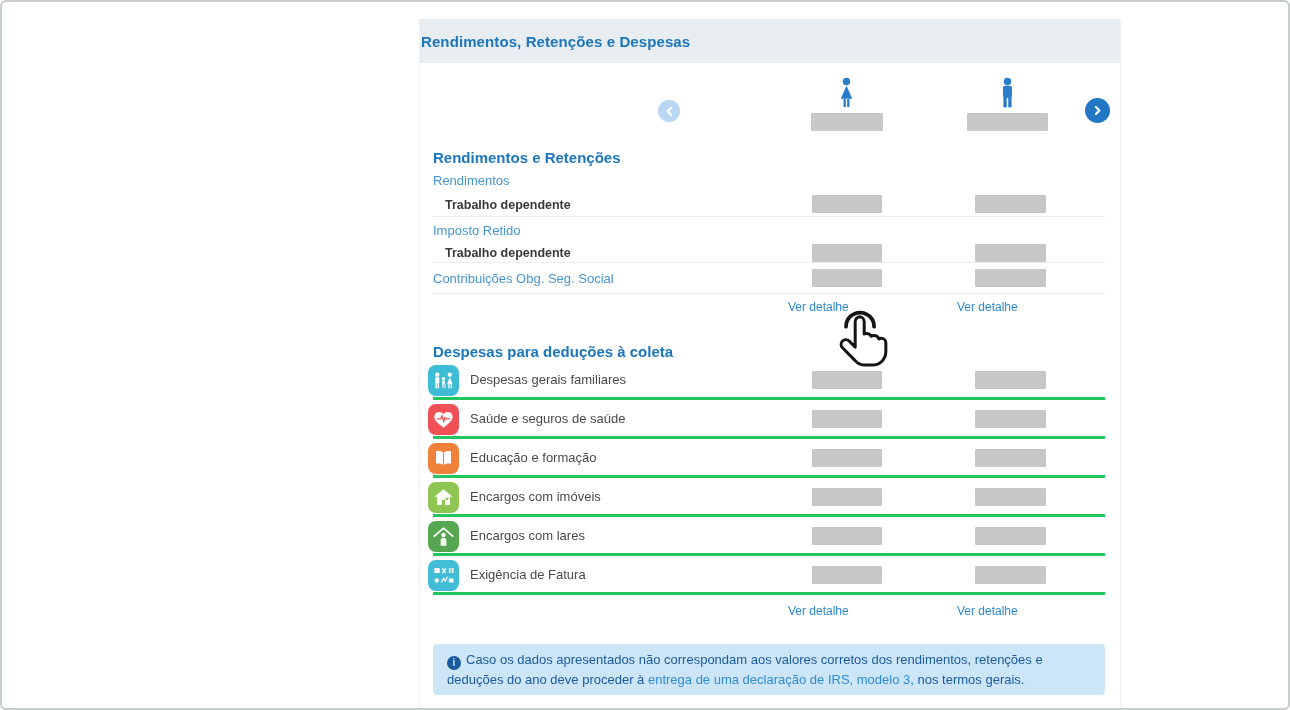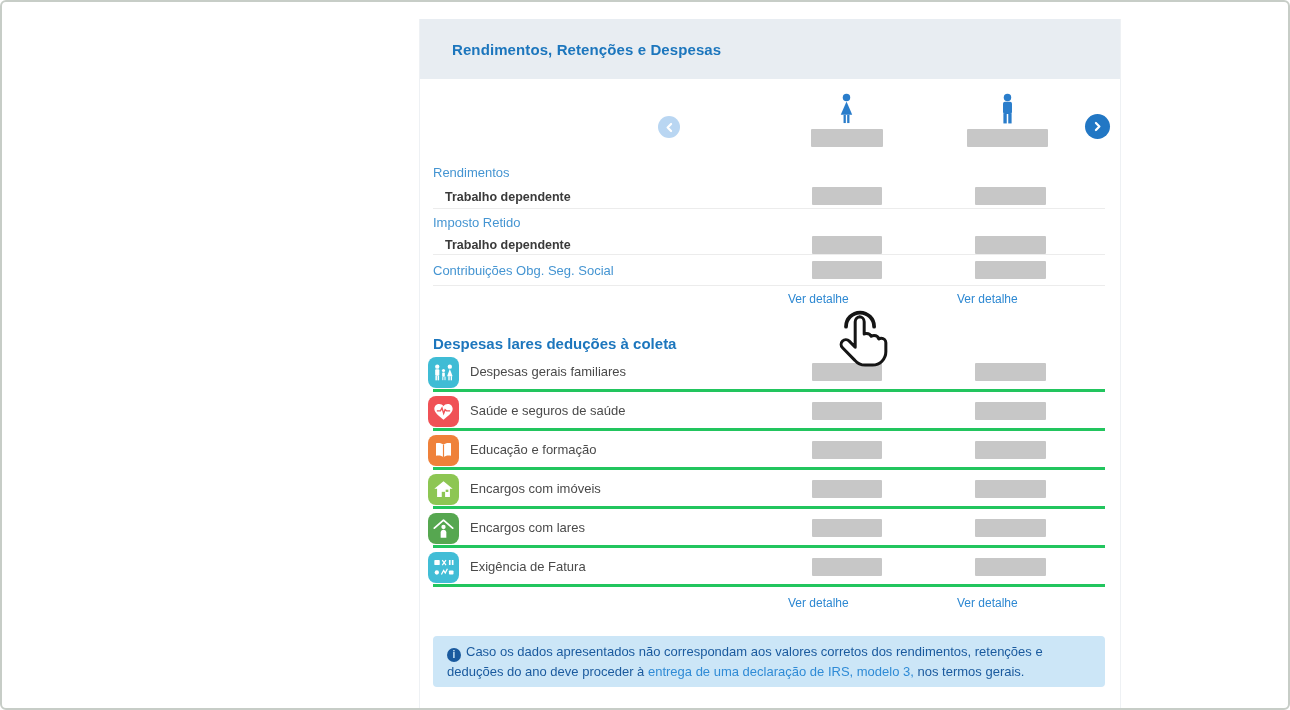--- a/index.html
+++ b/index.html
@@ -5,21 +5,21 @@
   * { margin:0; padding:0; box-sizing:border-box; }
   html,body { background:#ffffff; }
   body { font-family:"Liberation Sans", sans-serif; }
 
   #screen { position:relative; width:1290px; height:710px; background:#fff;
             border:2px solid #c7cdc7; border-radius:6px; overflow:hidden; }
 
   .panel { position:absolute; left:417px; top:17px; width:702px; bottom:0;
            background:#fff; border-left:1px solid #eef1f4; border-right:1px solid #eef1f4; }
 
-  .panel-header { height:60px; background:#e8edf2; display:flex; align-items:center; padding:0 32px;text-align:center; }
+  .panel-header { height:44px; background:#e8edf2; display:flex; align-items:center; padding:0 1px;text-align:center; }
   .panel-title  { color:#1c76bd; font-size:15px; font-weight:bold; letter-spacing:.1px; }
 
   .panel-body { position:relative; padding:0 15px 0 13px; }
 
   
   .nav-row { position:relative; height:68px; margin-top:12px; }
   .chev { position:absolute; border:none; border-radius:50%; display:flex; align-items:center;
           justify-content:center; cursor:pointer; padding:0; }
   .chev svg { display:block; width:15px; height:15px; }
   .chev-prev { left:225px; top:25px; width:22px; height:22px; background:#b9d6f2; }
@@ -122,20 +122,21 @@
 
         <button class="chev chev-next">
           <span>
             <svg viewBox="0 0 24 24">
                 <path d="M9.5 6.5 L15 12 l-5.5 5.5" fill="none" stroke="#ffffff" stroke-width="3.6" stroke-linecap="round" stroke-linejoin="round"></path>
               </svg>
           </span>
         </button>
       </div>
 
+      <h2 class="section-heading heading-income">Rendimentos e Retenções</h2>
 
       <div class="row row-group">
         <a class="row-link">Rendimentos</a>
       </div>
 
       <div class="row row-item">
         <span class="item-label">Trabalho dependente</span>
         <span class="bar bar-c1"></span>
         <span class="bar bar-c2"></span>
       </div>
@@ -154,21 +155,21 @@
         <a class="row-link">Contribuições Obg. Seg. Social</a>
         <span class="bar bar-c1"></span>
         <span class="bar bar-c2"></span>
       </div>
 
       <div class="vd-row">
         <a class="vd-link vd-c1">Ver detalhe</a>
         <a class="vd-link vd-c2">Ver detalhe</a>
       </div>
 
-      <h2 class="section-heading heading-expenses">Despesas lares deduções à coleta</h2>
+      <h2 class="section-heading heading-expenses">Despesas para deduções à coleta</h2>
 
       <div class="exp-row">
         <span class="exp-icon" style="background:#3fbcd5">
           <svg viewBox="0 0 30 30" fill="#ffffff">
             <circle cx="7.5" cy="8" r="2.6"></circle>
               <rect x="5" y="11.2" width="5" height="7.6" rx="1"></rect>
             <rect x="5.3" y="18.8" width="1.8" height="5.6"></rect>
               <rect x="7.9" y="18.8" width="1.8" height="5.6"></rect>
             <circle cx="15" cy="12.6" r="1.9"></circle>
               <rect x="13.4" y="14.9" width="3.2" height="5.2" rx=".8"></rect>

